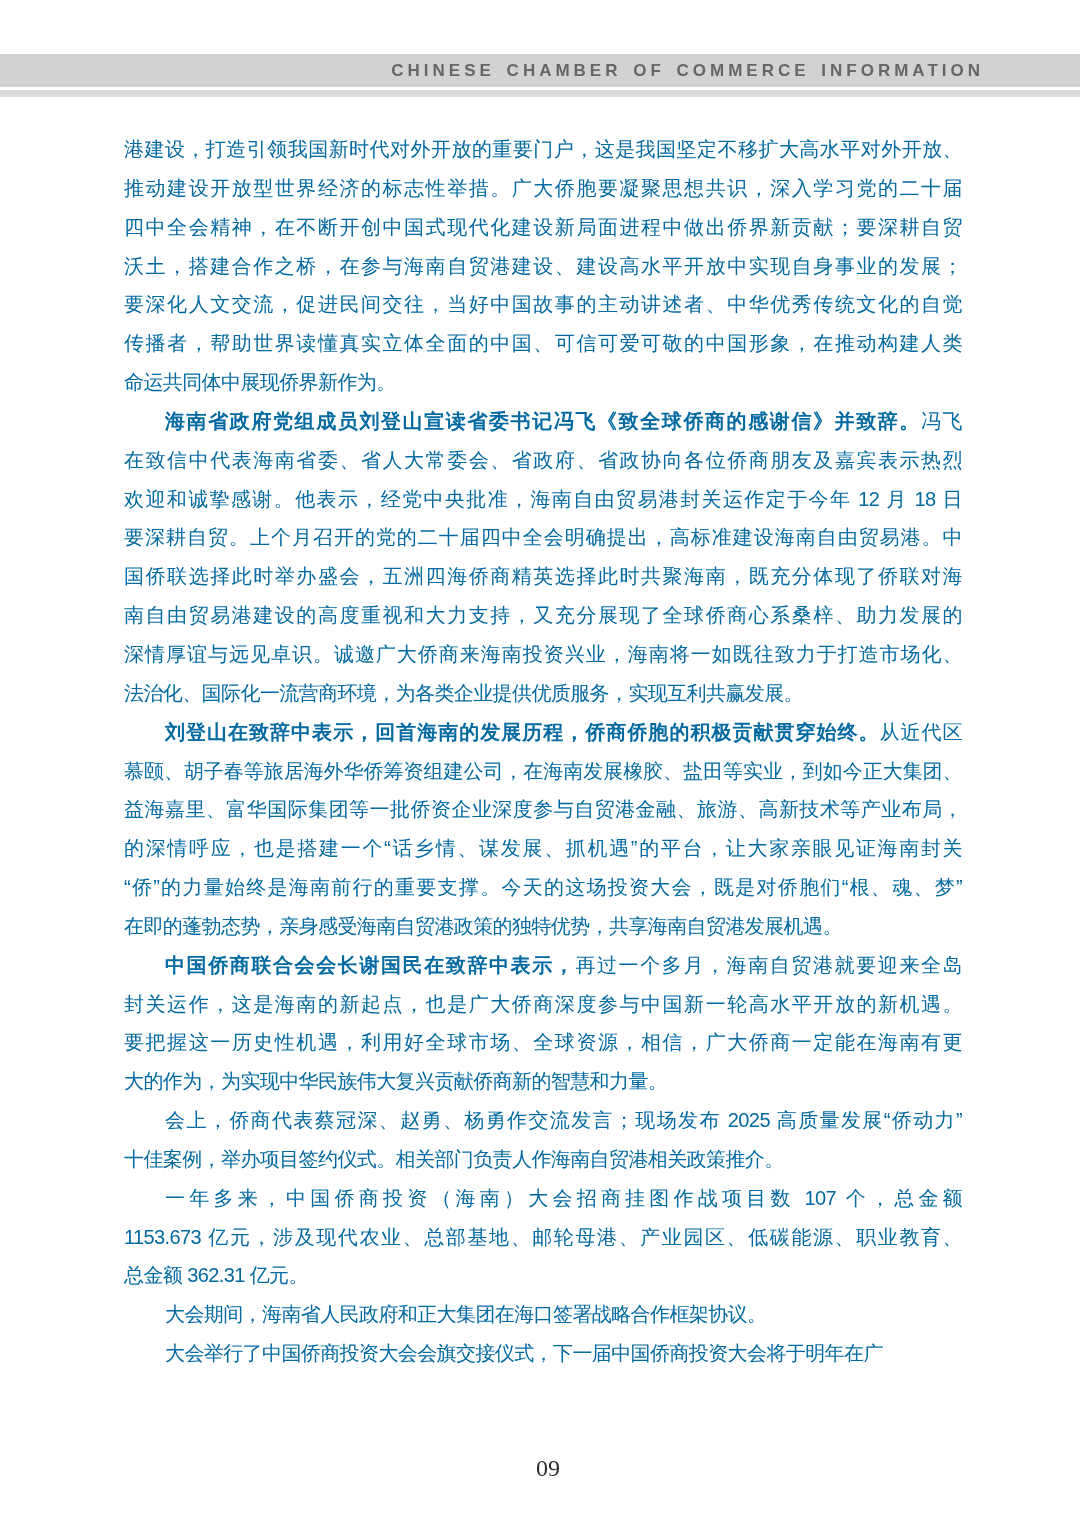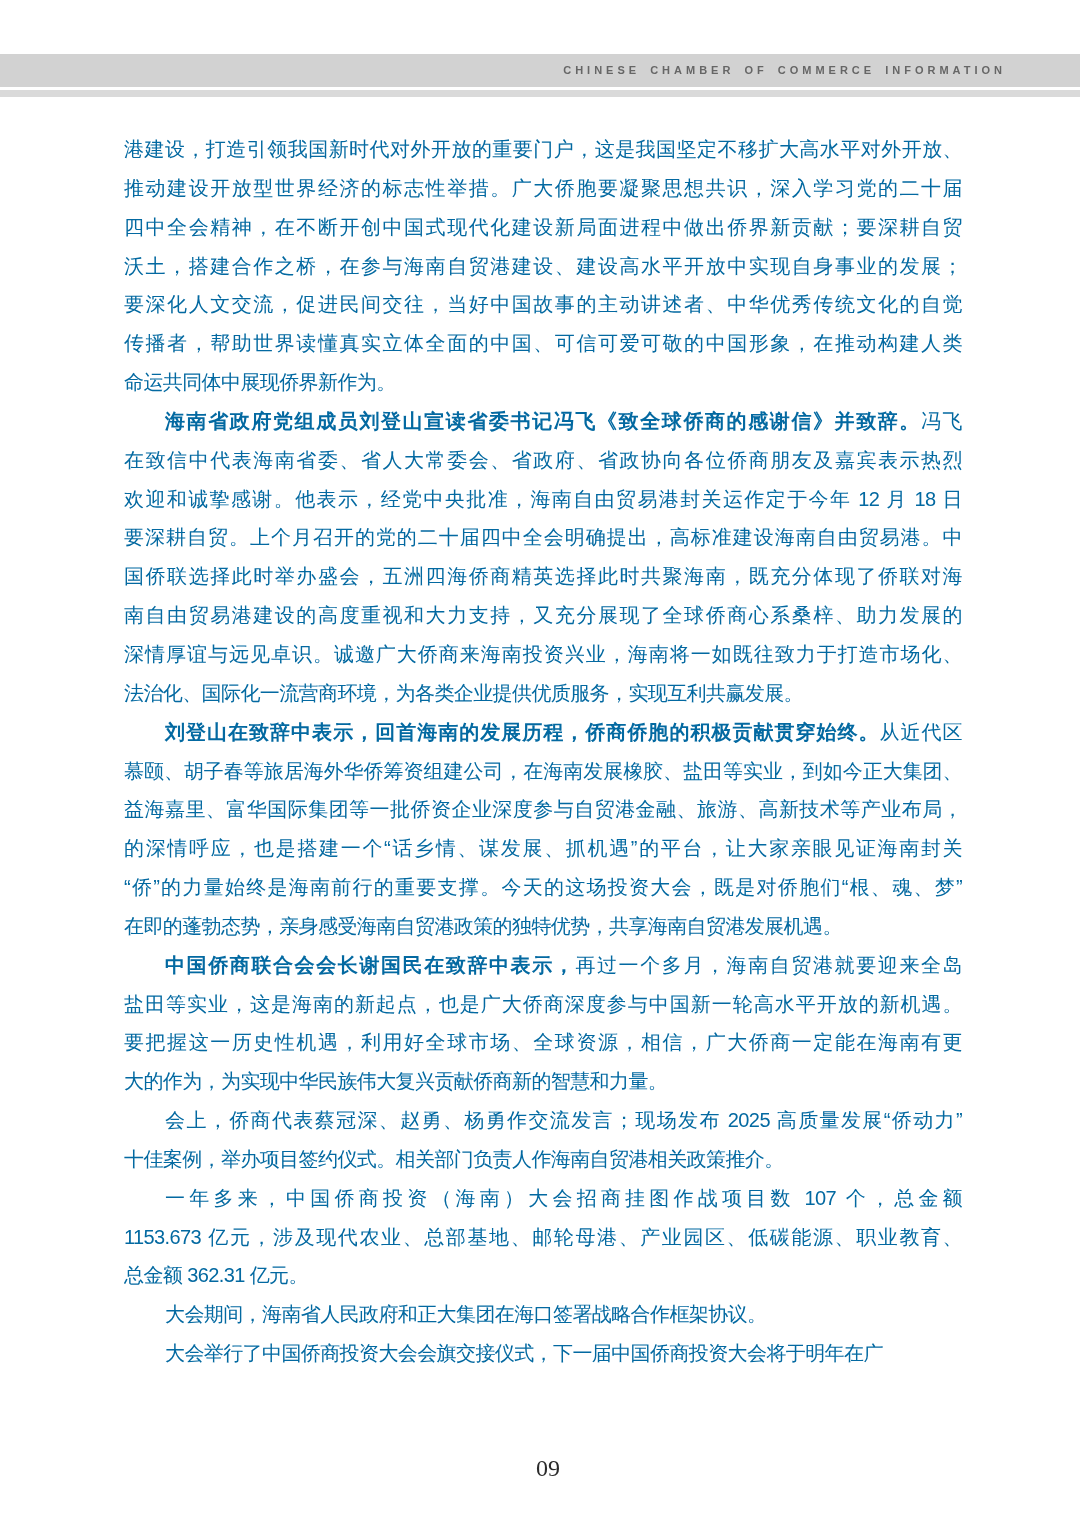--- a/index.html
+++ b/index.html
@@ -20,22 +20,22 @@
     position: absolute;
     left: 0; right: 0;
     top: 54px;
     height: 33px;
     background: #d2d2d2;
   }
   .band-text {
     display: block;
     line-height: 33px;
     text-align: right;
-    padding-right: 74px;
-    font-size: 11px;
+    padding-right: 96px;
+    font-size: 17px;
     font-weight: bold;
     letter-spacing: 4px;
     word-spacing: 3px;
     color: #666666;
   }
   .band-thin {
     position: absolute;
     left: 0; right: 0;
     top: 90px;
     height: 7px;
@@ -113,21 +113,21 @@
       <div class="paragraph">
         <div class="line indent"><span class="bold">刘登山在致辞中表示，回首海南的发展历程，侨商侨胞的积极贡献贯穿始终。</span><span>从近代区</span></div>
         <div class="line"><span>慕颐、胡子春等旅居海外华侨筹资组建公司，在海南发展橡胶、盐田等实业，到如今正大集团、</span></div>
         <div class="line"><span>益海嘉里、富华国际集团等一批侨资企业深度参与自贸港金融、旅游、高新技术等产业布局，</span></div>
         <div class="line"><span>的深情呼应，也是搭建一个“话乡情、谋发展、抓机遇”的平台，让大家亲眼见证海南封关</span></div>
         <div class="line"><span>“侨”的力量始终是海南前行的重要支撑。今天的这场投资大会，既是对侨胞们“根、魂、梦”</span></div>
         <div class="line last"><span>在即的蓬勃态势，亲身感受海南自贸港政策的独特优势，共享海南自贸港发展机遇。</span></div>
       </div>
       <div class="paragraph">
         <div class="line indent"><span class="bold">中国侨商联合会会长谢国民在致辞中表示，</span><span>再过一个多月，海南自贸港就要迎来全岛</span></div>
-        <div class="line"><span>盐田等实业，这是海南的新起点，也是广大侨商深度参与中国新一轮高水平开放的新机遇。</span></div>
+        <div class="line"><span>封关运作，这是海南的新起点，也是广大侨商深度参与中国新一轮高水平开放的新机遇。</span></div>
         <div class="line"><span>要把握这一历史性机遇，利用好全球市场、全球资源，相信，广大侨商一定能在海南有更</span></div>
         <div class="line last"><span>大的作为，为实现中华民族伟大复兴贡献侨商新的智慧和力量。</span></div>
       </div>
       <div class="paragraph">
         <div class="line indent"><span>会上，侨商代表蔡冠深、赵勇、杨勇作交流发言；现场发布 2025 高质量发展“侨动力”</span></div>
         <div class="line last"><span>十佳案例，举办项目签约仪式。相关部门负责人作海南自贸港相关政策推介。</span></div>
       </div>
       <div class="paragraph">
         <div class="line indent"><span>一年多来，中国侨商投资（海南）大会招商挂图作战项目数 107 个，总金额</span></div>
         <div class="line"><span>1153.673 亿元，涉及现代农业、总部基地、邮轮母港、产业园区、低碳能源、职业教育、</span></div>

